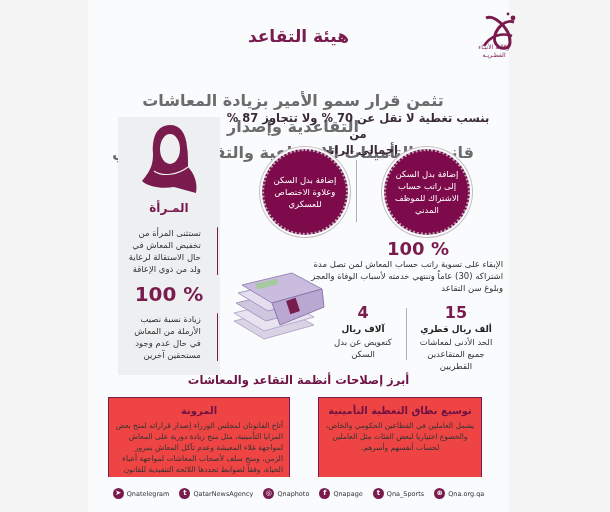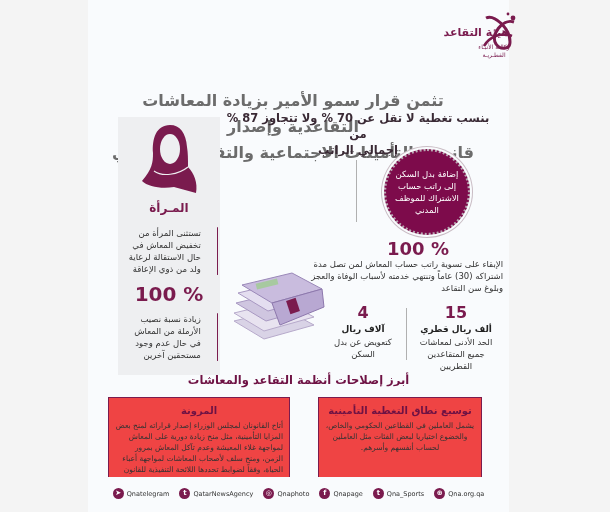--- a/index.html
+++ b/index.html
@@ -1,21 +1,21 @@
 <!DOCTYPE html>
 <html><head>
 <meta charset="utf-8">
 <style>
   * { box-sizing: border-box; margin: 0; padding: 0; }
   html, body { width: 610px; height: 512px; overflow: hidden; }
   body { background: #f4f4f4; font-family: "DejaVu Sans", sans-serif; position: relative; }
   .card { position: absolute; left: 88px; top: 0; width: 421px; height: 512px; background: #f9fbfd; }
   .abs { position: absolute; }
   .rtl { direction: rtl; }
-  .title-main { left: 0; top: 26px; width: 421px; font-size: 11px; font-weight: bold; color: #7a1b4e; }
+  .title-main { left: 0; top: 26px; width: 421px; text-align: center; font-size: 17px; font-weight: bold; color: #7a1b4e; }
   .subtitle { left: 20px; top: 52px; width: 370px; text-align: center; font-size: 16px; font-weight: bold; color: #6c6c6c; line-height: 26px; margin-top: 36px; }
   .logo { left: 392px; top: 10px; width: 40px; height: 52px; }
   .logo-text { left: 388px; top: 43px; width: 36px; font-size: 6px; color: #7a1b4e; text-align: center; line-height: 8px; }
   .coverage { left: 130px; top: 110px; width: 280px; text-align: center; font-size: 11.5px; font-weight: bold; color: #3a2a35; line-height: 16px; }
   .circle { width: 86px; height: 86px; border-radius: 50%; background: #7d0b4b; border: 2px dotted #b9a8b2; box-shadow: 0 0 0 2px #f9fbfd, 0 0 0 3px #c9bcc4; display: flex; align-items: center; justify-content: center; text-align: center; color: #fff; font-size: 8.5px; line-height: 12px; padding: 6px; }
   .circle-civil { left: 296px; top: 149px; }
   .circle-mil { left: 174px; top: 149px; }
   .divider-v { width: 1px; background: #b0b0b0; }
   .woman-panel { left: 30px; top: 117px; width: 102px; height: 258px; background: #eeeff1; }
   .woman-icon { left: 20px; top: 6px; width: 64px; height: 72px; }
@@ -72,20 +72,23 @@
 
   <div class="abs coverage rtl">
     <div>بنسب تغطية لا تقل عن 70 % ولا تتجاوز 87 % من</div>
     <div>إجمالي الراتب</div>
   </div>
 
   <div class="abs circle circle-civil rtl">
     <span>إضافة بدل السكن إلى راتب حساب الاشتراك للموظف المدني</span>
   </div>
   <div class="abs divider-v" style="left:268px; top:160px; height:62px;"></div>
+  <div class="abs circle circle-mil rtl">
+    <span>إضافة بدل السكن وعلاوة الاختصاص للعسكري</span>
+  </div>
 
   <div class="abs woman-panel">
     <svg class="abs woman-icon" viewBox="0 0 64 72">
       <path d="M32 2 C18 2, 14 16, 15 30 C15 40, 14 46, 4 58 C10 64, 24 66, 36 64 L58 70 C60 60, 56 50, 50 44 C50 36, 50 30, 49 24 C48 10, 42 2, 32 2 Z" fill="#7a1b4e"></path>
       <ellipse cx="32" cy="26" rx="10" ry="15" fill="#eeeff1"></ellipse>
       <path d="M16 48 C24 54, 40 52, 50 44" fill="none" stroke="#eeeff1" stroke-width="1.2"></path>
     </svg>
     <div class="abs woman-title rtl">المـرأة</div>
     <div class="abs bar-text w-text1">
       <div class="bar"></div>

